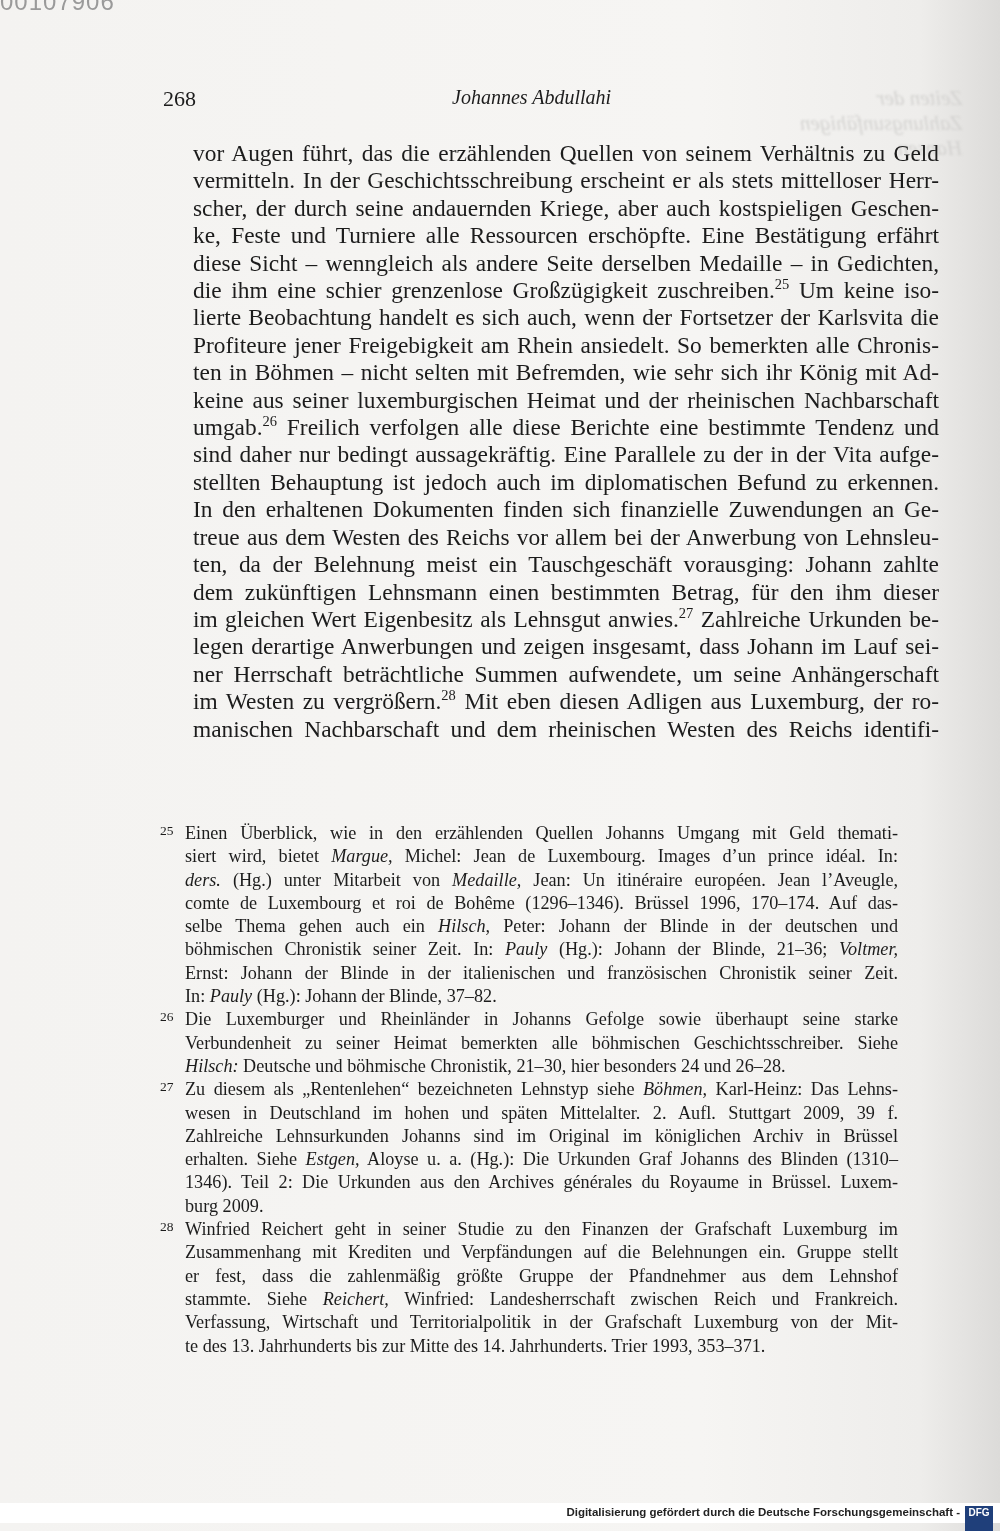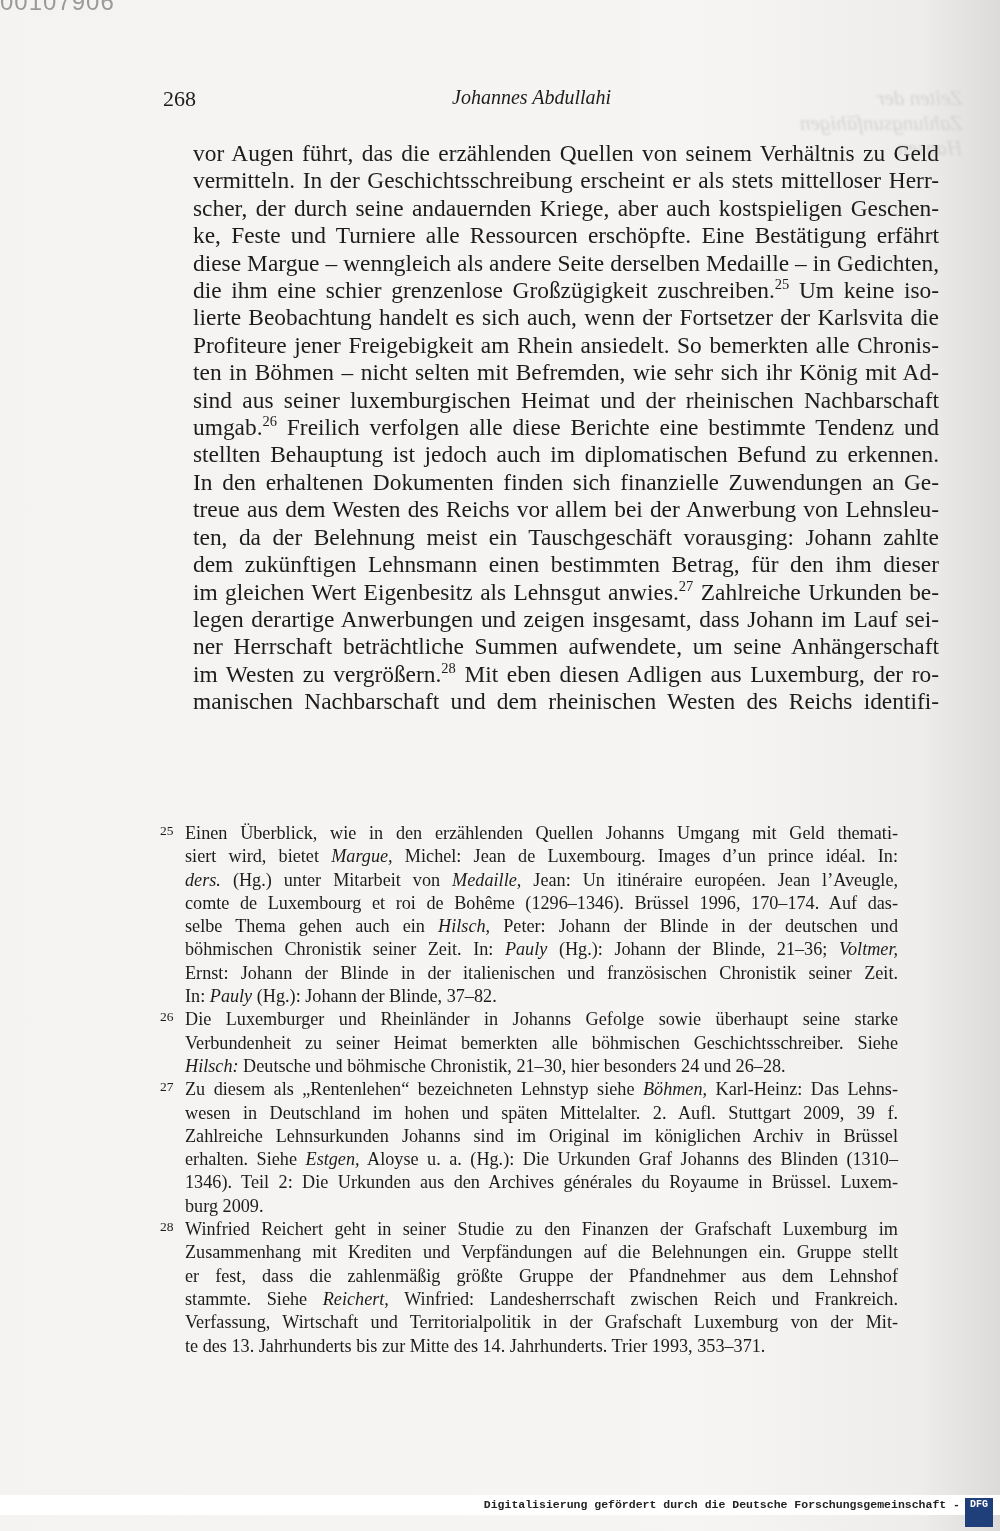--- a/index.html
+++ b/index.html
@@ -37,23 +37,23 @@
       position: absolute; left: 160px; top: 822px; width: 738px;
       font-size: 18.2px; line-height: 23.3px;
     }
     .fn { position: relative; padding-left: 25px; margin-bottom: 0; }
     .fn-num {
       position: absolute; left: 0; top: -3px; font-size: 13.5px;
     }
     .fn .line { display: block; white-space: nowrap; text-align-last: justify; }
     .fn .line.end { text-align-last: left; text-align: right; }
     .footer {
-      position: absolute; left: 0; right: 0; bottom: 16px; height: 20px;
+      position: absolute; left: 0; right: 0; bottom: 8px; height: 20px;
       background: #ffffff;
-      font-family: Liberation Mono, monospace;
+      font-family: Liberation Sans, sans-serif;
     }
     .footer-text {
       position: absolute; right: 40px; top: 3px; font-size: 11.5px; font-weight: bold; color: #222;
     }
     .dfg-logo {
       position: absolute; right: 7px; top: 3px; width: 28px; height: 29px;
       background: #1f3f7a; color: #fff; font-size: 10px; font-weight: bold;
       text-align: center; line-height: 14px;
     }
     i { font-style: italic; }
@@ -67,27 +67,28 @@
   <span class="page-number">268</span>
   <span class="author">Johannes Abdullahi</span>
   <span class="ghost-head">Zeiten der Zahlungsunfähigen Hansen</span>
 </div>
 
 <div class="body-text" id="body-text">
     <span class="line">vor Augen führt, das die erzählenden Quellen von seinem Verhältnis zu Geld</span>
     <span class="line">vermitteln. In der Geschichtsschreibung erscheint er als stets mittelloser Herr-</span>
     <span class="line">scher, der durch seine andauernden Kriege, aber auch kostspieligen Geschen-</span>
     <span class="line">ke, Feste und Turniere alle Ressourcen erschöpfte. Eine Bestätigung erfährt</span>
-    <span class="line">diese Margue – wenngleich als andere Seite derselben Medaille – in Gedichten,</span>
+    <span class="line">diese Sicht – wenngleich als andere Seite derselben Medaille – in Gedichten,</span>
     <span class="line">die ihm eine schier grenzenlose Großzügigkeit zuschreiben.<sup>25</sup> Um keine iso-</span>
     <span class="line">lierte Beobachtung handelt es sich auch, wenn der Fortsetzer der Karlsvita die</span>
     <span class="line">Profiteure jener Freigebigkeit am Rhein ansiedelt. So bemerkten alle Chronis-</span>
     <span class="line">ten in Böhmen – nicht selten mit Befremden, wie sehr sich ihr König mit Ad-</span>
-    <span class="line">sind aus seiner luxemburgischen Heimat und der rheinischen Nachbarschaft</span>
+    <span class="line">keine aus seiner luxemburgischen Heimat und der rheinischen Nachbarschaft</span>
     <span class="line">umgab.<sup>26</sup> Freilich verfolgen alle diese Berichte eine bestimmte Tendenz und</span>
+    <span class="line">sind daher nur bedingt aussagekräftig. Eine Parallele zu der in der Vita aufge-</span>
     <span class="line">stellten Behauptung ist jedoch auch im diplomatischen Befund zu erkennen.</span>
     <span class="line">In den erhaltenen Dokumenten finden sich finanzielle Zuwendungen an Ge-</span>
     <span class="line">treue aus dem Westen des Reichs vor allem bei der Anwerbung von Lehnsleu-</span>
     <span class="line">ten, da der Belehnung meist ein Tauschgeschäft vorausging: Johann zahlte</span>
     <span class="line">dem zukünftigen Lehnsmann einen bestimmten Betrag, für den ihm dieser</span>
     <span class="line">im gleichen Wert Eigenbesitz als Lehnsgut anwies.<sup>27</sup> Zahlreiche Urkunden be-</span>
     <span class="line">legen derartige Anwerbungen und zeigen insgesamt, dass Johann im Lauf sei-</span>
     <span class="line">ner Herrschaft beträchtliche Summen aufwendete, um seine Anhängerschaft</span>
     <span class="line">im Westen zu vergrößern.<sup>28</sup> Mit eben diesen Adligen aus Luxemburg, der ro-</span>
     <span class="line">manischen Nachbarschaft und dem rheinischen Westen des Reichs identifi-</span>

